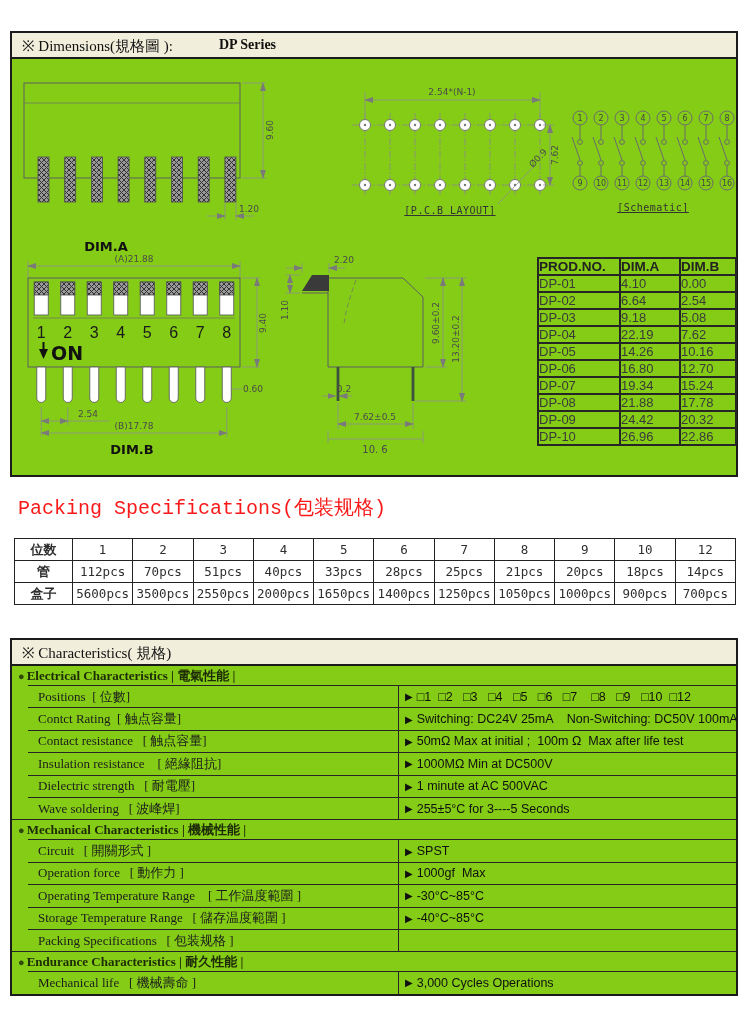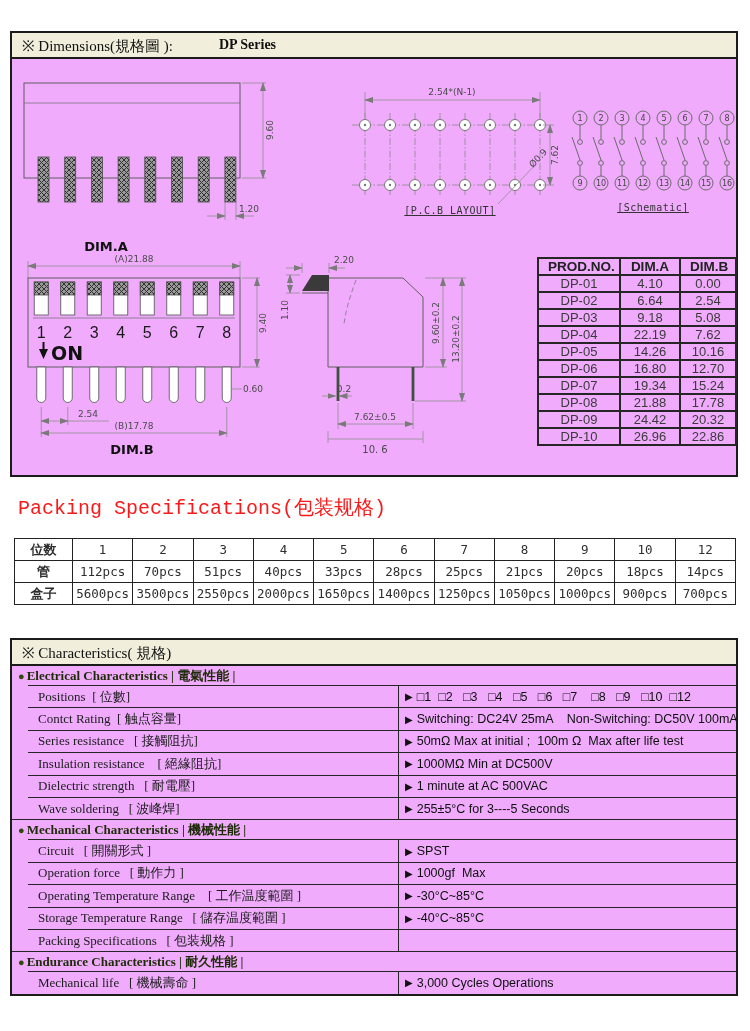--- a/index.html
+++ b/index.html
@@ -1,18 +1,18 @@
 <!DOCTYPE html>
 <html><head>
 <meta charset="utf-8">
 <style>
   html,body{margin:0;padding:0;background:#fff;}
   .page{position:relative;width:750px;height:1031px;background:#ffffff;overflow:hidden;
         font-family:"Liberation Serif",serif;}
-  .panel{position:absolute;border:2px solid #1b1b1b;background:#f0abfc;box-sizing:content-box;}
+  .panel{position:absolute;border:2px solid #1b1b1b;background:#84cc16;box-sizing:content-box;}
   .panel-strip{height:24px;background:#f1eedb;border-bottom:2px solid #1b1b1b;
                display:flex;align-items:center;padding-left:10px;}
   .strip-prefix{font-size:15px;color:#111;}
   .strip-series{font-weight:bold;font-size:14px;color:#111;margin-left:46px;}
   .dims-panel{left:10px;top:31px;width:724px;height:442px;}
   .drawing{position:absolute;}
 
   
   .obj{stroke:#5f5f5f;fill:none;stroke-width:1;}
   .objthin{stroke:#6f6f6f;fill:none;stroke-width:0.7;}
@@ -27,21 +27,21 @@
   .snum{font:8px "DejaVu Sans",sans-serif;fill:#444;text-anchor:middle;}
   .viewtitle{font:bold 13px "DejaVu Sans",sans-serif;fill:#111;text-anchor:middle;}
   .onlabel{font:bold 19px "DejaVu Sans",sans-serif;fill:#111;}
   .posnum{font:16px "Liberation Sans",sans-serif;fill:#1a1a1a;text-anchor:middle;}
   .slot{stroke:#5f5f5f;fill:#fff;stroke-width:0.9;}
   .pin{stroke:#5f5f5f;fill:#fff;stroke-width:0.9;}
 
   
   .dim-table{position:absolute;left:525px;top:224px;width:198px;border-collapse:collapse;
              font-family:"Liberation Sans",sans-serif;color:#3a3a3a;table-layout:fixed;}
-  .dim-table th,.dim-table td{border:2px solid #262626;text-align:center;padding:1px 9px;
+  .dim-table th,.dim-table td{border:2px solid #262626;text-align:left;padding:1px 0;
              height:13px;line-height:13px;overflow:hidden;}
   .dim-table th{font-size:13.5px;font-weight:bold;color:#222;}
   .dim-table td{font-size:13px;}
   .dim-table col:nth-child(1){width:82px;}
   .dim-table col:nth-child(2){width:60px;}
   .dim-table col:nth-child(3){width:56px;}
 
   
   .packing-title{position:absolute;left:18px;top:496px;margin:0;
                  font-family:Liberation Mono, monospace;font-weight:normal;
@@ -513,21 +513,21 @@
         </div>
         <div class="spec-row">
           <div class="spec-label">Positions  [ 位數]</div>
           <div class="spec-value"><span class="marker">▶</span><span>□1  □2   □3   □4   □5   □6   □7    □8   □9   □10  □12</span></div>
         </div>
         <div class="spec-row">
           <div class="spec-label">Contct Rating  [ 触点容量]</div>
           <div class="spec-value"><span class="marker">▶</span><span>Switching: DC24V 25mA    Non-Switching: DC50V 100mA</span></div>
         </div>
         <div class="spec-row">
-          <div class="spec-label">Series resistance   [ 接觸阻抗]</div>
+          <div class="spec-label">Contact resistance   [ 触点容量]</div>
           <div class="spec-value"><span class="marker">▶</span><span>50mΩ Max at initial ;  100m Ω  Max after life test</span></div>
         </div>
         <div class="spec-row">
           <div class="spec-label">Insulation resistance    [ 絕緣阻抗]</div>
           <div class="spec-value"><span class="marker">▶</span><span>1000MΩ Min at DC500V</span></div>
         </div>
         <div class="spec-row">
           <div class="spec-label">Dielectric strength   [ 耐電壓]</div>
           <div class="spec-value"><span class="marker">▶</span><span>1 minute at AC 500VAC</span></div>
         </div>

